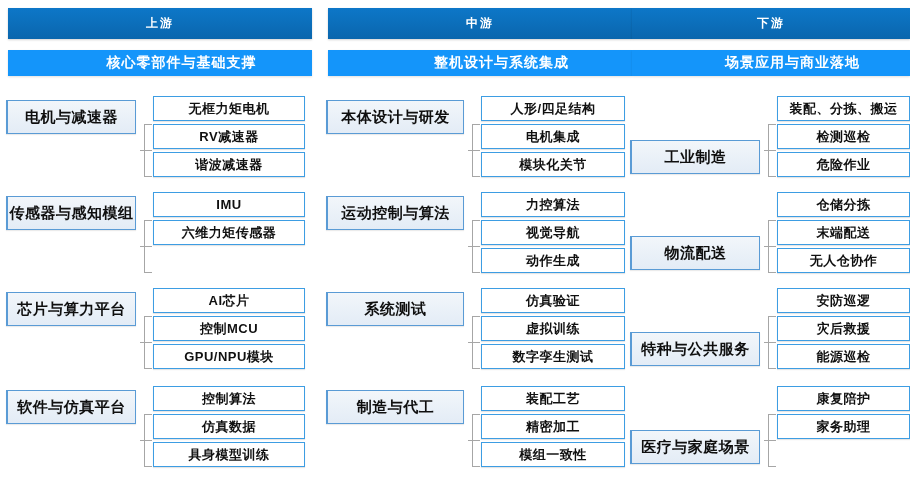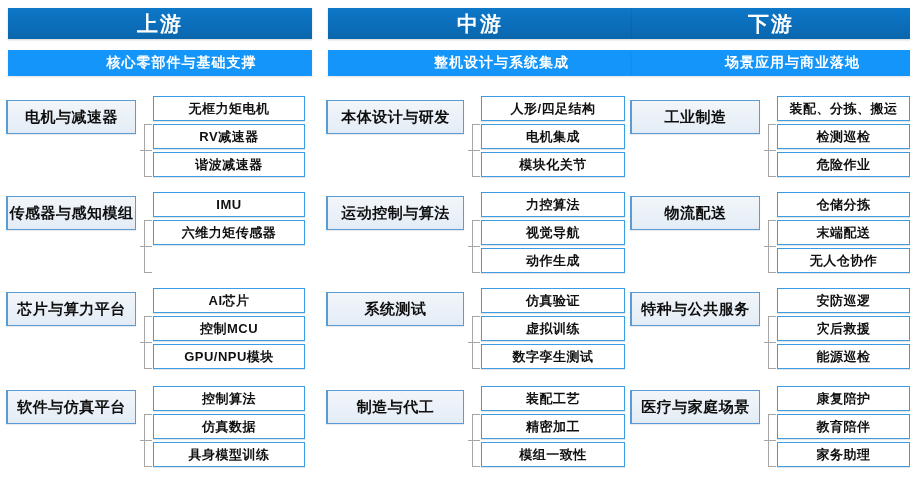--- a/index.html
+++ b/index.html
@@ -15,21 +15,21 @@
   .column{position:absolute;top:0;width:312px;height:488px;}
   .col-0{left:0;}
   .col-1{left:320px;}
   .col-2{left:620px;width:290px;}
 
   
   .tier-title{
     position:absolute;left:8px;right:0px;top:8px;height:31px;
     background:linear-gradient(180deg,#0d77c8 0%,#0a66ad 100%);
     color:#ffffff;
-    font-size:21px;font-weight:bold;
+    font-size:12px;font-weight:bold;
     display:flex;align-items:center;justify-content:center;
     letter-spacing:2px;
     box-shadow:0 1px 2px rgba(0,0,0,0.18);
   }
   .col-2 .tier-title{left:12px;right:0;}
   .tier-sub{
     position:absolute;left:8px;right:0px;top:50px;height:26px;
     background:#1495fa;
     color:#ffffff;
     font-size:14px;font-weight:bold;
@@ -53,21 +53,21 @@
     background:linear-gradient(180deg,#f2f6fa 0%,#e3ecf6 100%);
     border:1px solid #5a9bd5;
     border-left:2px solid #5a9bd5;
     box-sizing:border-box;
     display:flex;align-items:center;justify-content:center;
     font-size:15px;font-weight:bold;color:#0f0f0f;
     letter-spacing:0.5px;
     box-shadow:0 1px 1px rgba(0,0,0,0.08);
   }
   .col-1 .parent-box{width:138px;}
-  .col-2 .parent-box{left:10px;width:130px;}
+  .col-2 .parent-box{left:10px;width:130px;margin-top:40px;}
 
   
   .bracket{
     position:absolute;left:140px;top:22px;width:12px;height:64px;
   }
   .col-1 .bracket{left:148px;}
   .col-2 .bracket{left:144px;}
   .bracket .spine{
     position:absolute;left:4px;top:6px;width:1px;height:52px;
     background:#a6a6a6;
@@ -281,18 +281,17 @@
         <div class="parent-box">医疗与家庭场景</div>
         <div class="bracket">
           <span class="spine"></span>
           <span class="stub-in"></span>
           <span class="stub s0"></span>
           <span class="stub s1"></span>
           <span class="stub s2"></span>
         </div>
         <div class="children">
           <div class="child-box">康复陪护</div>
-          <div class="child-box">教育陪伴</div>
           <div class="child-box">家务助理</div>
         </div>
       </div>
     </div>
   </div>
 
 </body></html>

